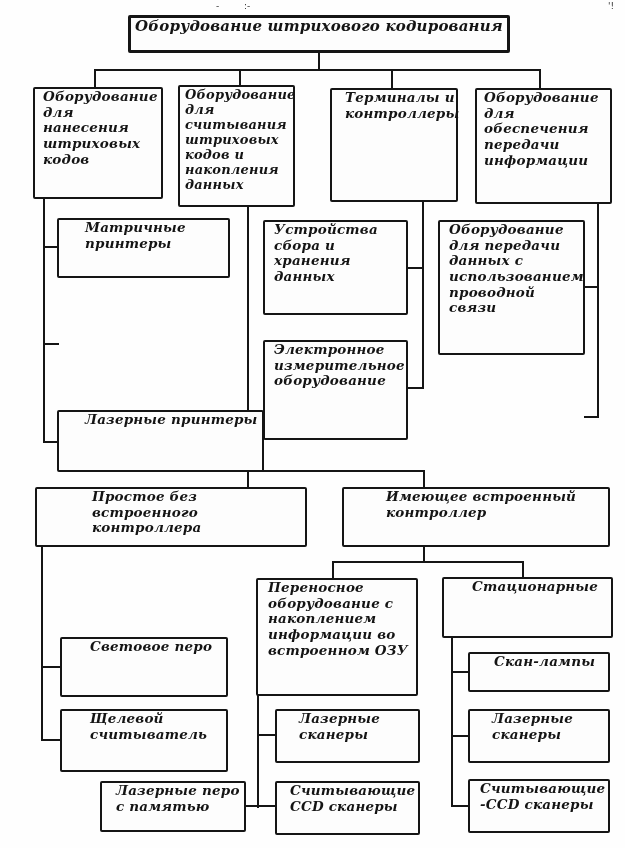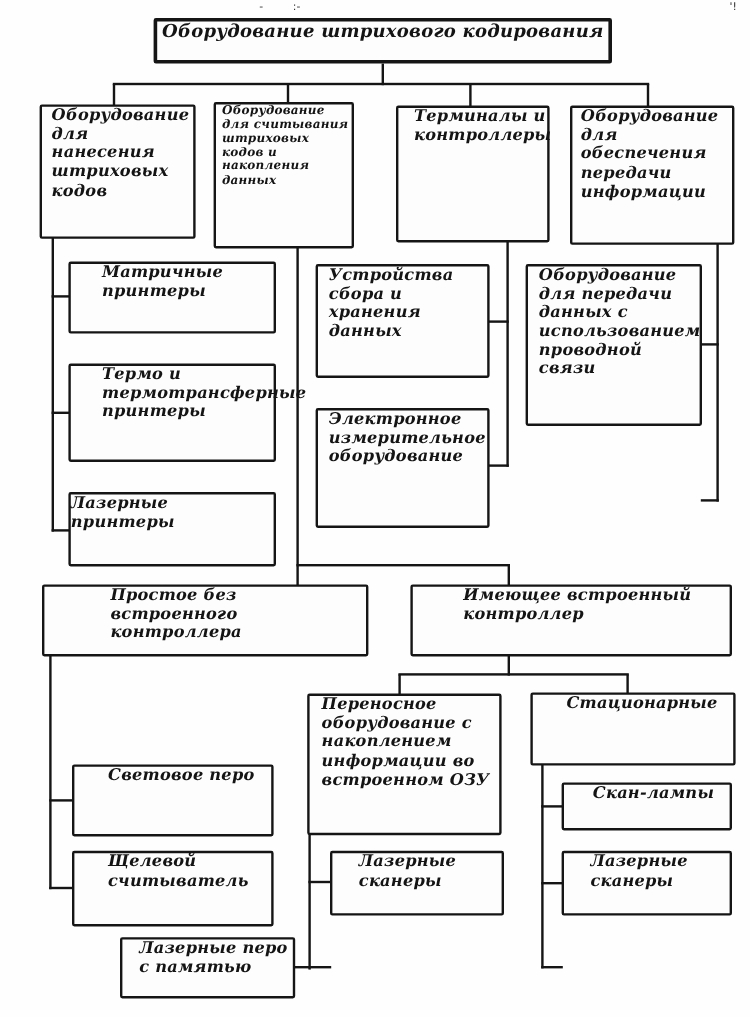--- a/index.html
+++ b/index.html
@@ -76,41 +76,38 @@
   <div class="line h" style="left:451px;top:805px;width:18px;"></div>
 
   <div class="node root" style="left:128px;top:15px;width:382px;height:38px;">
     <span>Оборудование штрихового кодирования</span>
   </div>
 
   <div class="node" style="left:33px;top:87px;width:130px;height:112px;padding-left:8px;">
     <span>Оборудование для нанесения штриховых кодов</span>
   </div>
 
-  <div class="node" style="left:178px;top:85px;width:117px;height:122px;padding-left:5px;font-size:10px;">
+  <div class="node" style="left:178px;top:85px;width:117px;height:122px;padding-left:5px;font-size:13px;">
     <span>Оборудование для считывания штриховых кодов и накопления данных</span>
   </div>
 
   <div class="node" style="left:330px;top:88px;width:128px;height:114px;padding-left:13px;">
     <span>Терминалы и контроллеры</span>
   </div>
 
   <div class="node" style="left:475px;top:88px;width:137px;height:116px;padding-left:7px;">
     <span>Оборудование для обеспечения передачи информации</span>
   </div>
 
   <div class="node" style="left:57px;top:218px;width:173px;height:60px;padding-left:26px;">
     <span>Матричные принтеры</span>
   </div>
 
-  <div class="node" style="left:57px;top:303px;width:173px;height:82px;padding-left:26px;">
-    <span>Термо и термотрансферные принтеры</span>
-  </div>
 
-  <div class="node" style="left:57px;top:410px;width:173px;height:62px;">
+  <div class="node" style="left:57px;top:410px;width:207px;height:62px;padding-left:26px;">
     <span>Лазерные принтеры</span>
   </div>
 
   <div class="node" style="left:263px;top:220px;width:145px;height:95px;padding-left:9px;">
     <span>Устройства сбора и хранения данных</span>
   </div>
 
   <div class="node" style="left:263px;top:340px;width:145px;height:100px;padding-left:9px;">
     <span>Электронное измерительное оборудование</span>
   </div>
@@ -145,23 +142,29 @@
   </div>
 
   <div class="node" style="left:100px;top:781px;width:146px;height:51px;padding-left:14px;">
     <span>Лазерные перо с памятью</span>
   </div>
 
   <div class="node" style="left:275px;top:709px;width:145px;height:54px;padding-left:22px;">
     <span>Лазерные сканеры</span>
   </div>
 
+  <div class="node" style="left:275px;top:781px;width:145px;height:54px;padding-left:13px;">
+    <span>Считывающие CCD сканеры</span>
+  </div>
 
   <div class="node" style="left:468px;top:652px;width:142px;height:40px;padding-left:24px;">
     <span>Скан-лампы</span>
   </div>
 
   <div class="node" style="left:468px;top:709px;width:142px;height:54px;padding-left:22px;">
     <span>Лазерные сканеры</span>
   </div>
 
+  <div class="node" style="left:468px;top:779px;width:142px;height:54px;padding-left:10px;">
+    <span>Считывающие -CCD сканеры</span>
+  </div>
 
 </div>
 
 </body></html>

